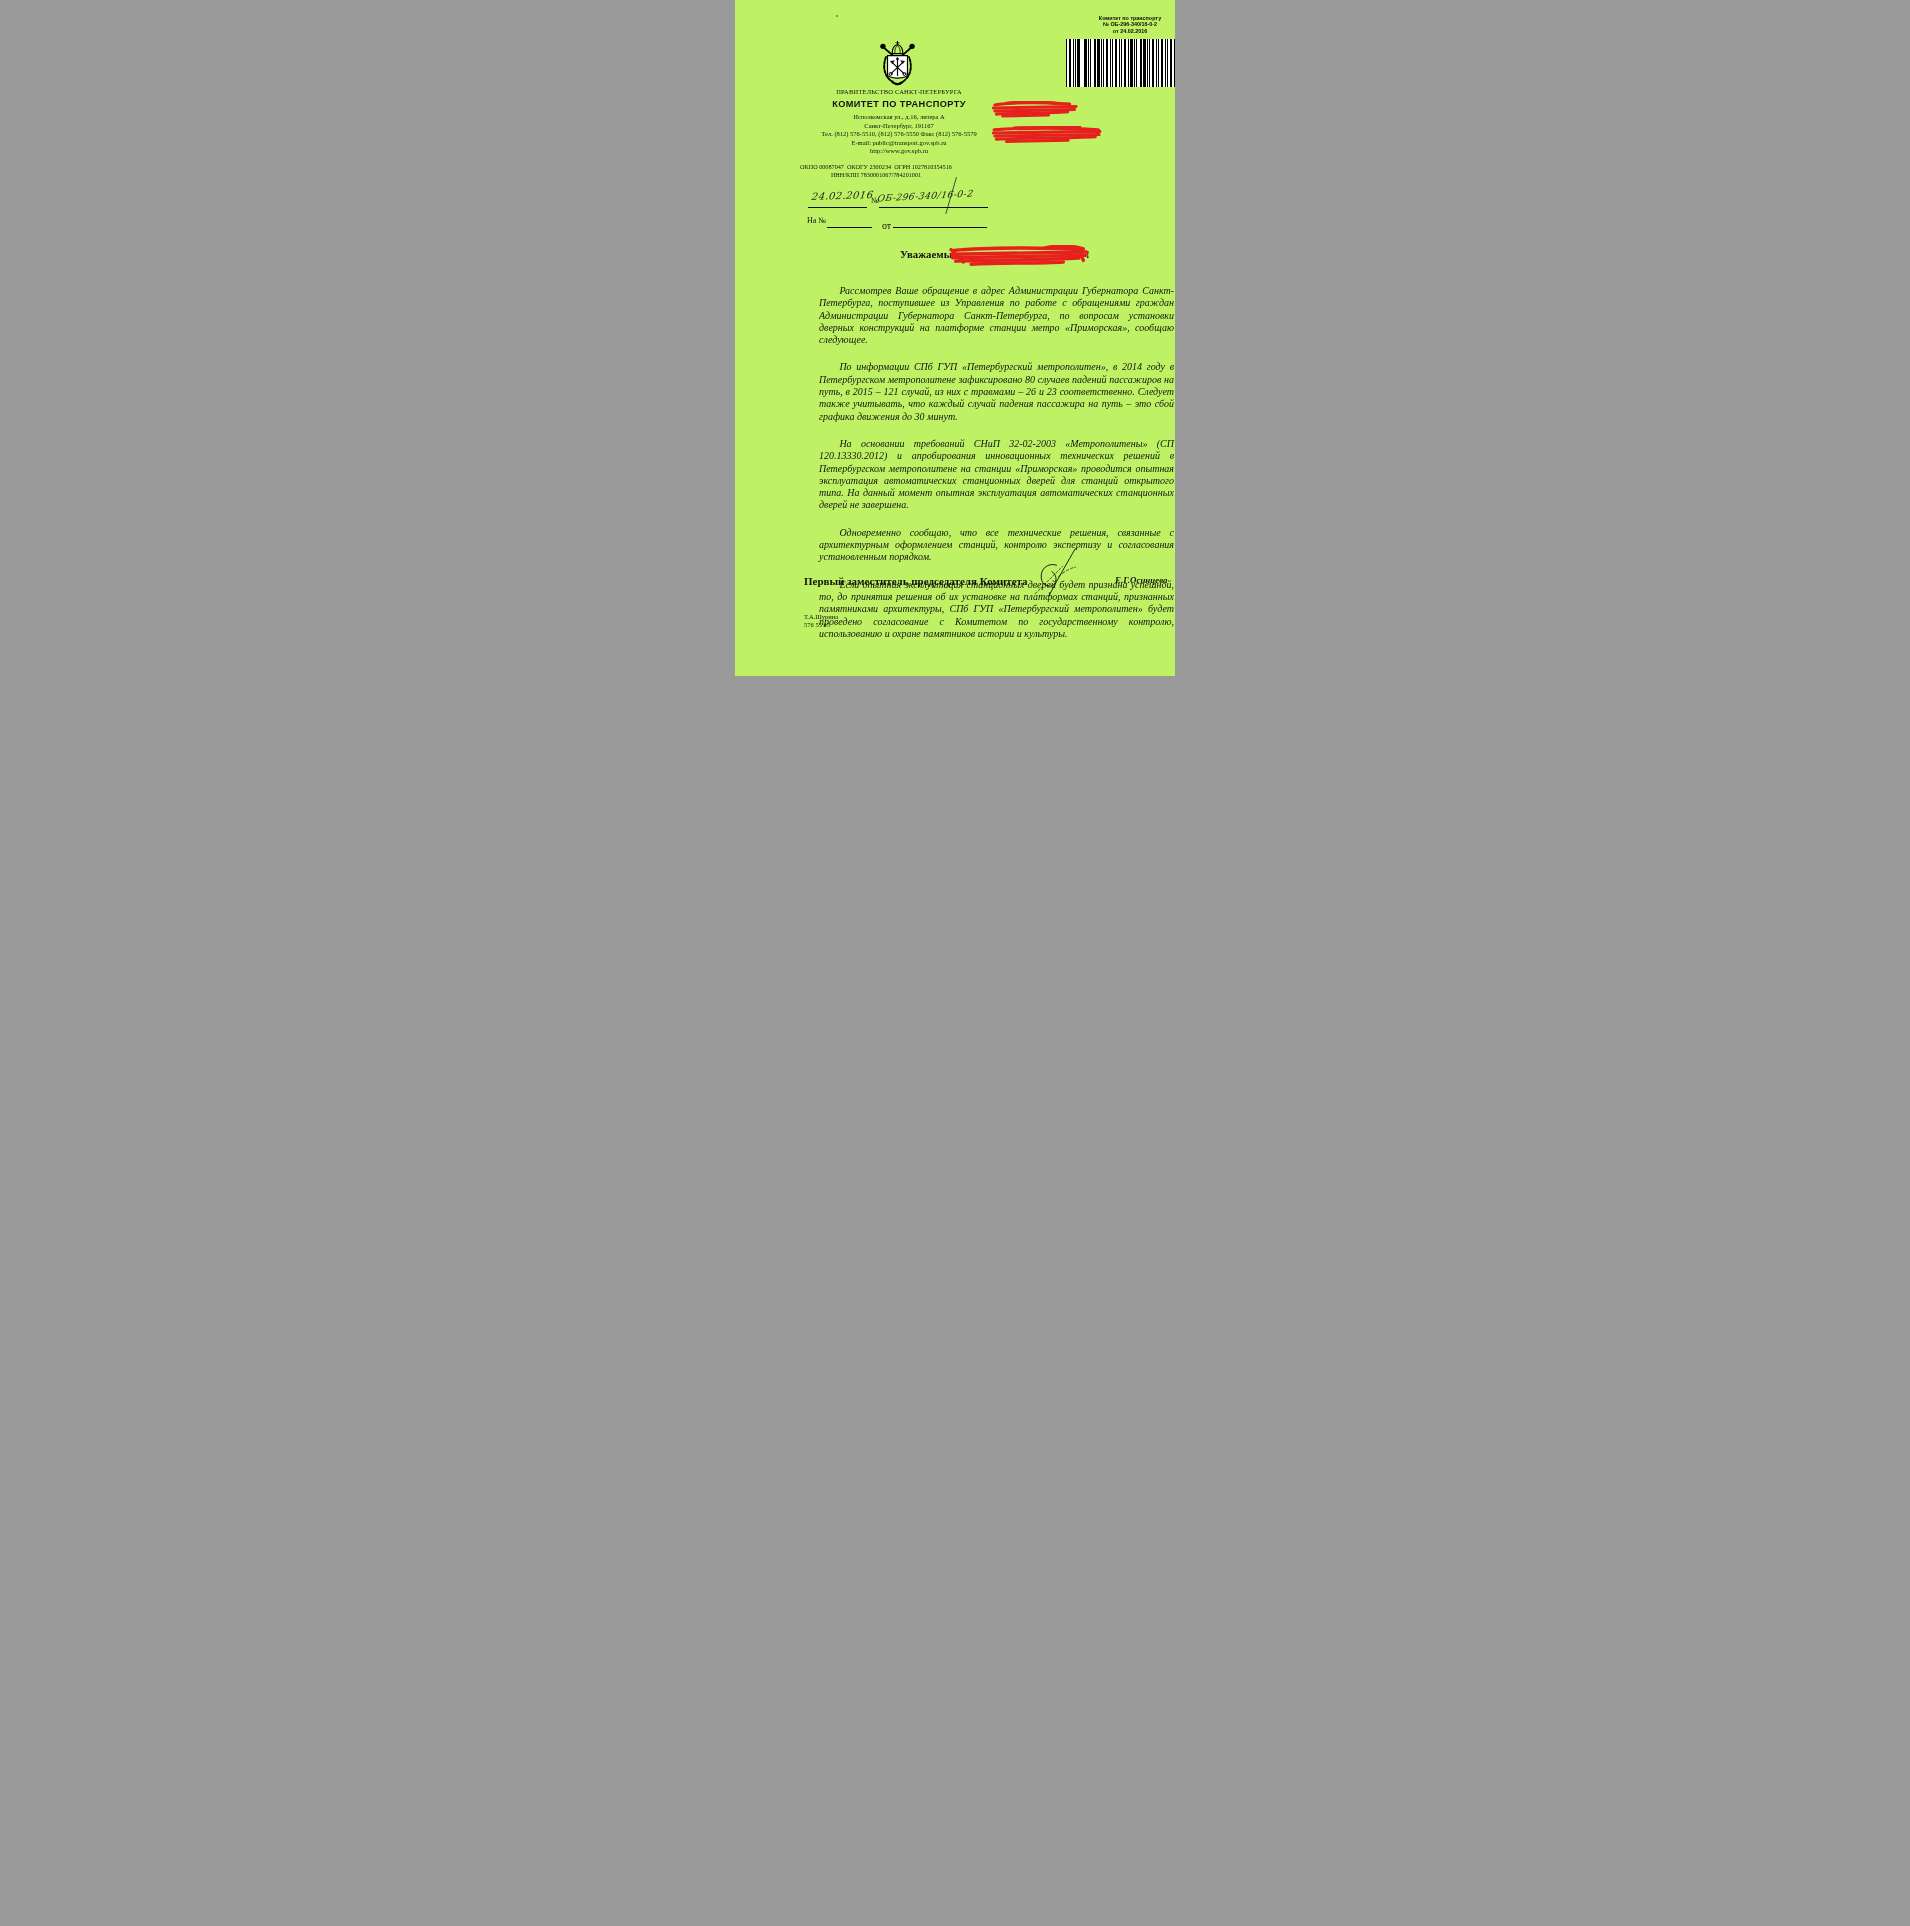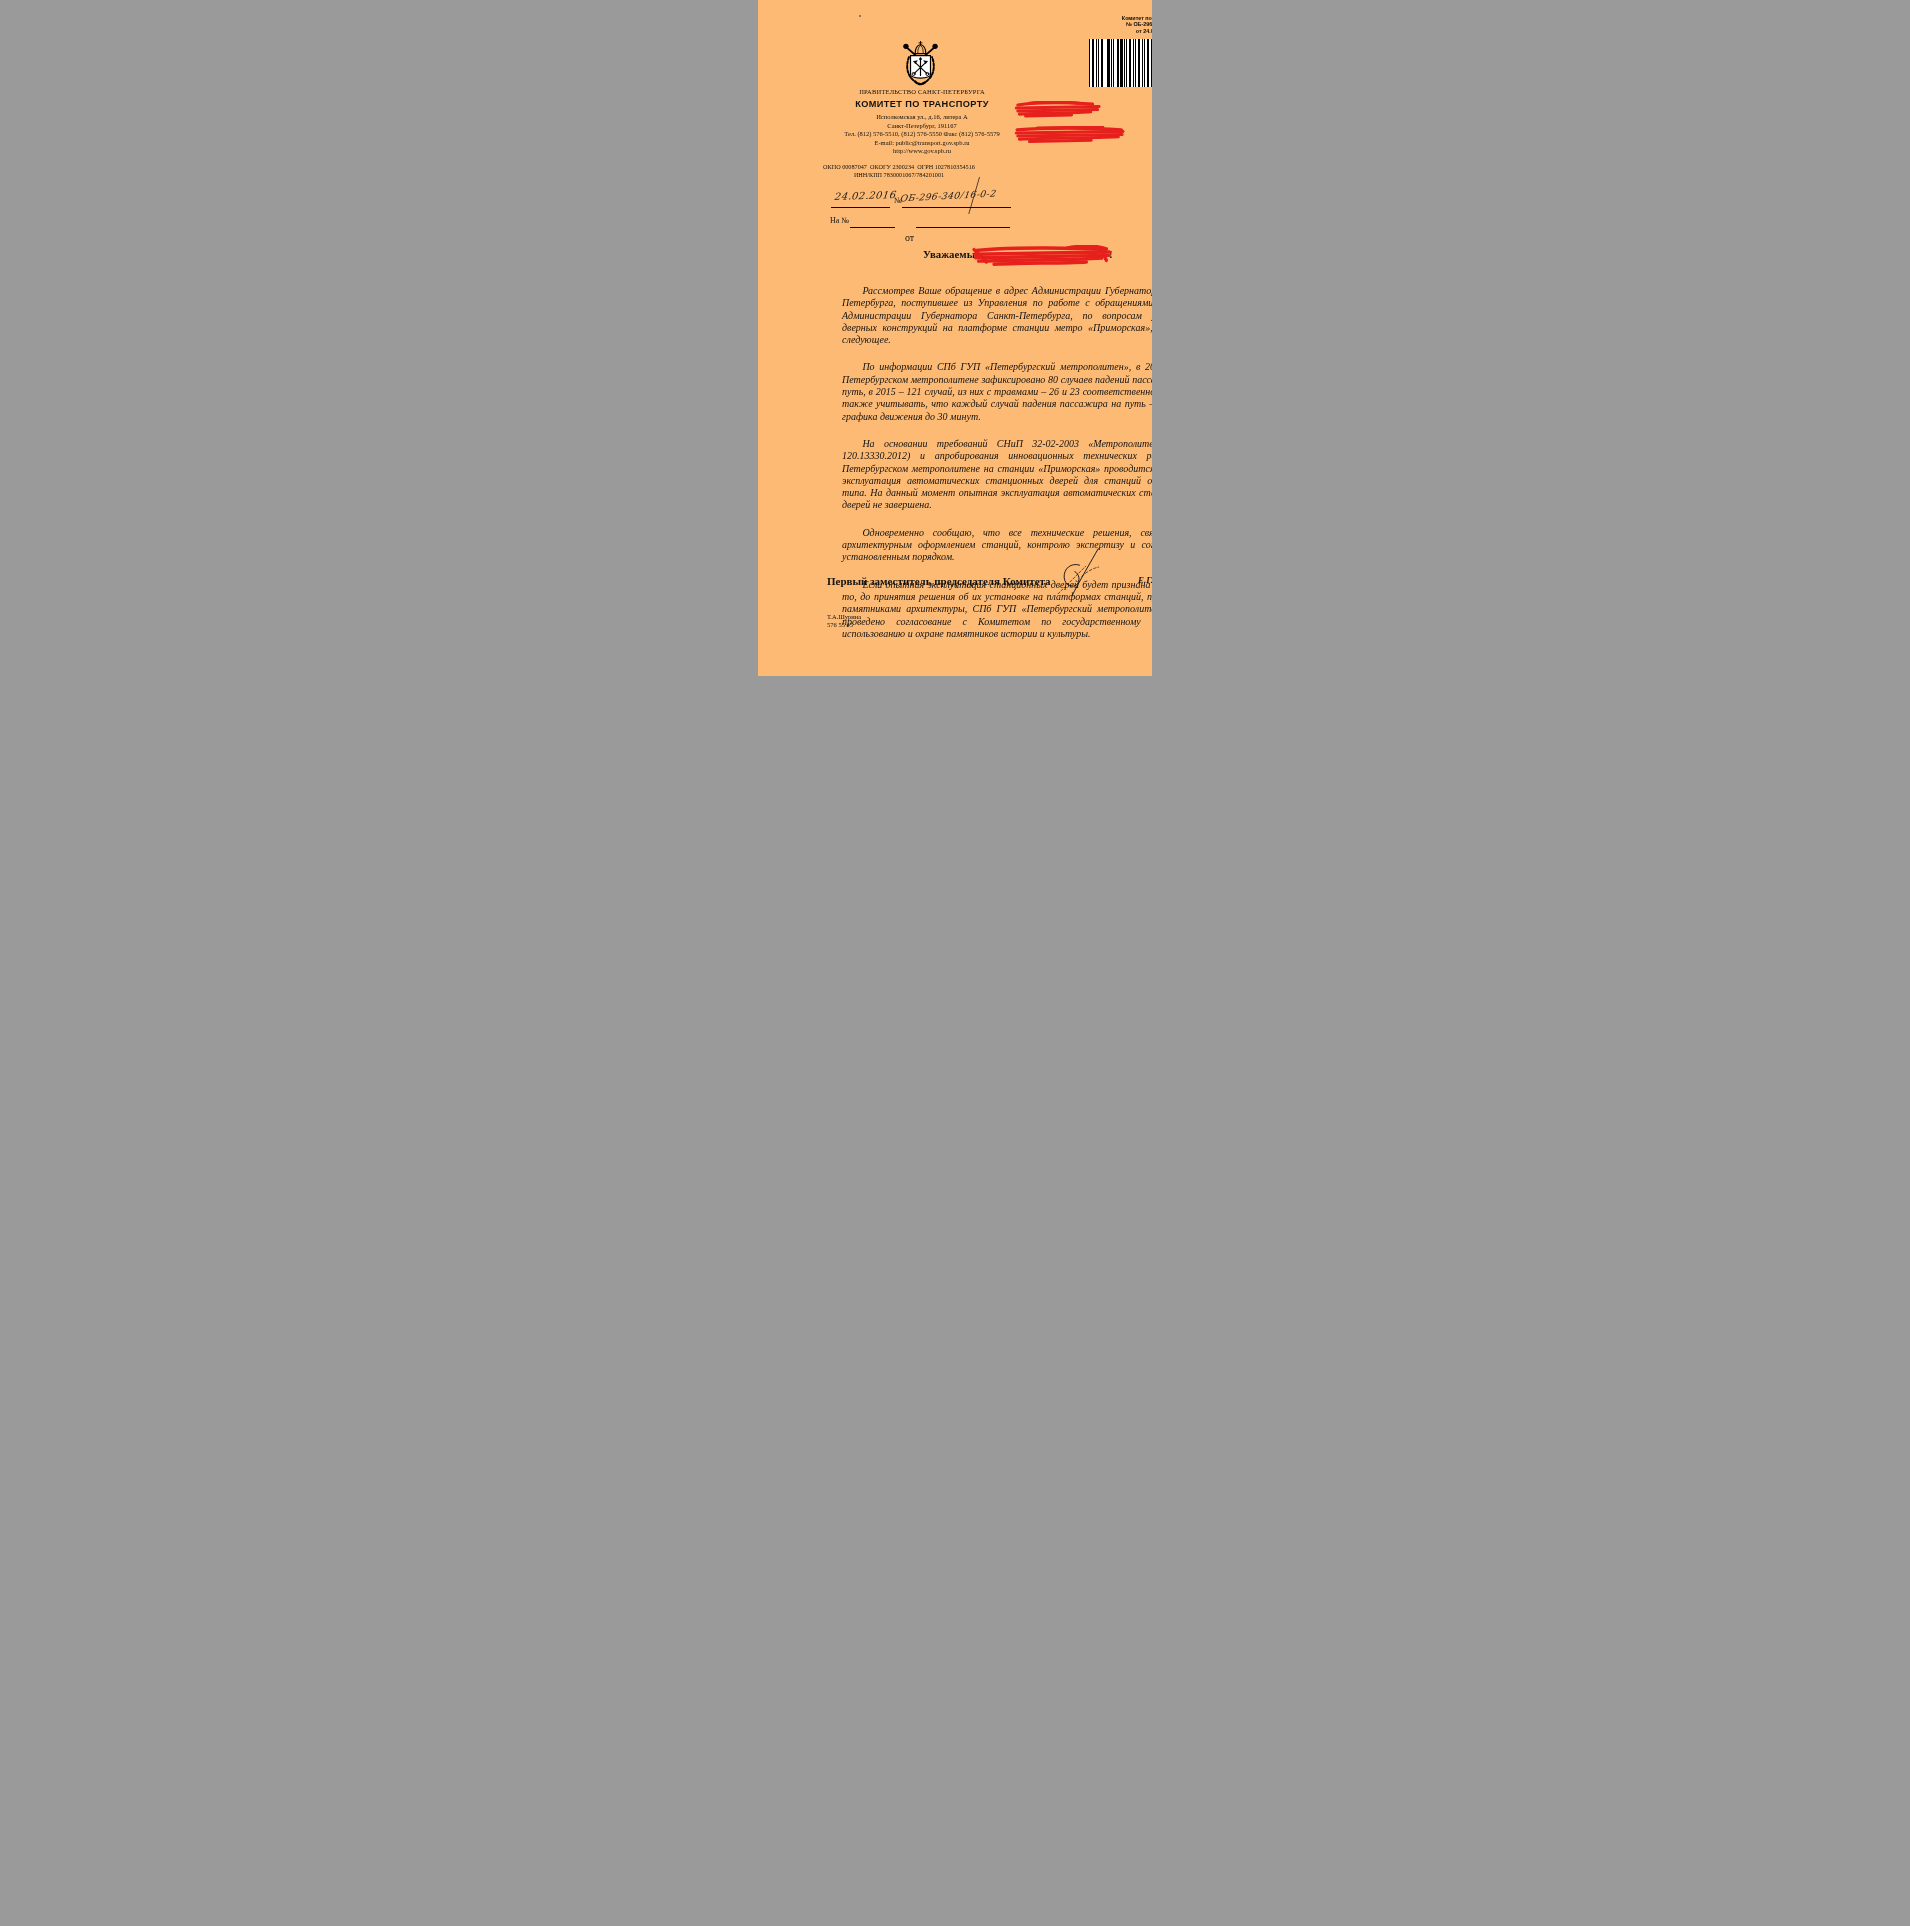--- a/index.html
+++ b/index.html
@@ -1,20 +1,20 @@
 <!DOCTYPE html>
 <html style="font-size:6.2px"><head>
 <meta charset="utf-8">
 <style>
   html,body{margin:0;padding:0;background:#9a9a9a;}
   .page{
     position:relative;
-    width:394px;height:676px;
+    width:440px;height:676px;
     margin:0 auto;
-    background:#fdba74;
+    background:#bef264;
     font-family:"Liberation Serif", serif;
     color:#121212;
     overflow:hidden;
   }
 
   
   .stamp{
     position:absolute;left:339px;top:14.6px;width:112px;
     text-align:center;
     font-family:"Liberation Sans", sans-serif;
@@ -48,21 +48,21 @@
     letter-spacing:0.4px;white-space:nowrap;
   }
   .hw-date{position:absolute;left:77px;top:190px;font-size:10px;transform:skewX(-10deg) rotate(-2deg);}
   .num-sign{position:absolute;left:136px;top:196px;font-size:8px;}
   .hw-number{position:absolute;left:143px;top:190px;font-size:9.2px;transform:skewX(-12deg) rotate(-3deg);}
   .hw-slash{position:absolute;left:210px;top:176px;}
   .u-line{position:absolute;height:0;border-bottom:0.8px solid #0d0d0d;}
   .ul-date{left:73px;top:207px;width:59px;}
   .ul-number{left:144px;top:207px;width:109px;}
   .reply-label{position:absolute;left:72px;top:216px;font-size:8px;text-align:right;}
-  .reply-from{position:absolute;left:147px;top:232px;font-size:10px;}
+  .reply-from{position:absolute;left:147px;top:220px;font-size:10px;}
   .ul-reply-num{left:92px;top:227px;width:45px;}
   .ul-reply-date{left:158px;top:227px;width:94px;}
 
   
   .redact{position:absolute;z-index:3;}
 
   
   .salutation{position:absolute;left:165px;top:248px;font-size:10.8px;font-weight:bold;z-index:1;}
   .salut-punct{position:absolute;left:351px;top:248px;font-size:10.8px;font-weight:bold;z-index:1;}
 

